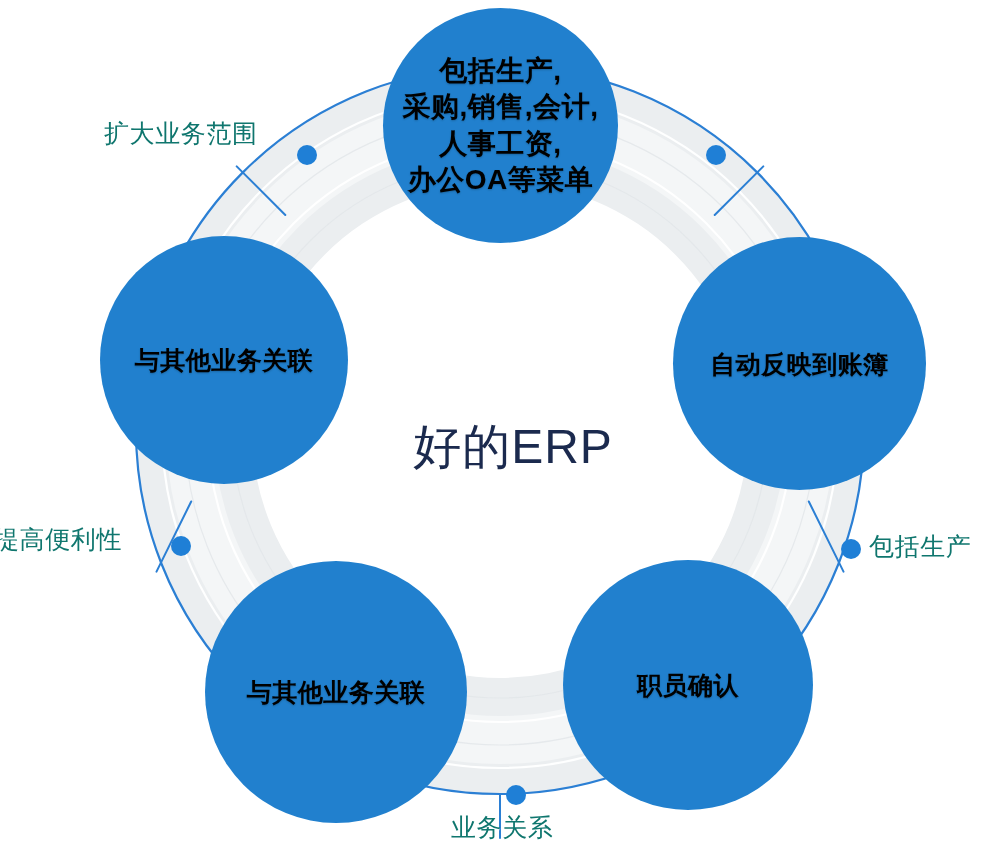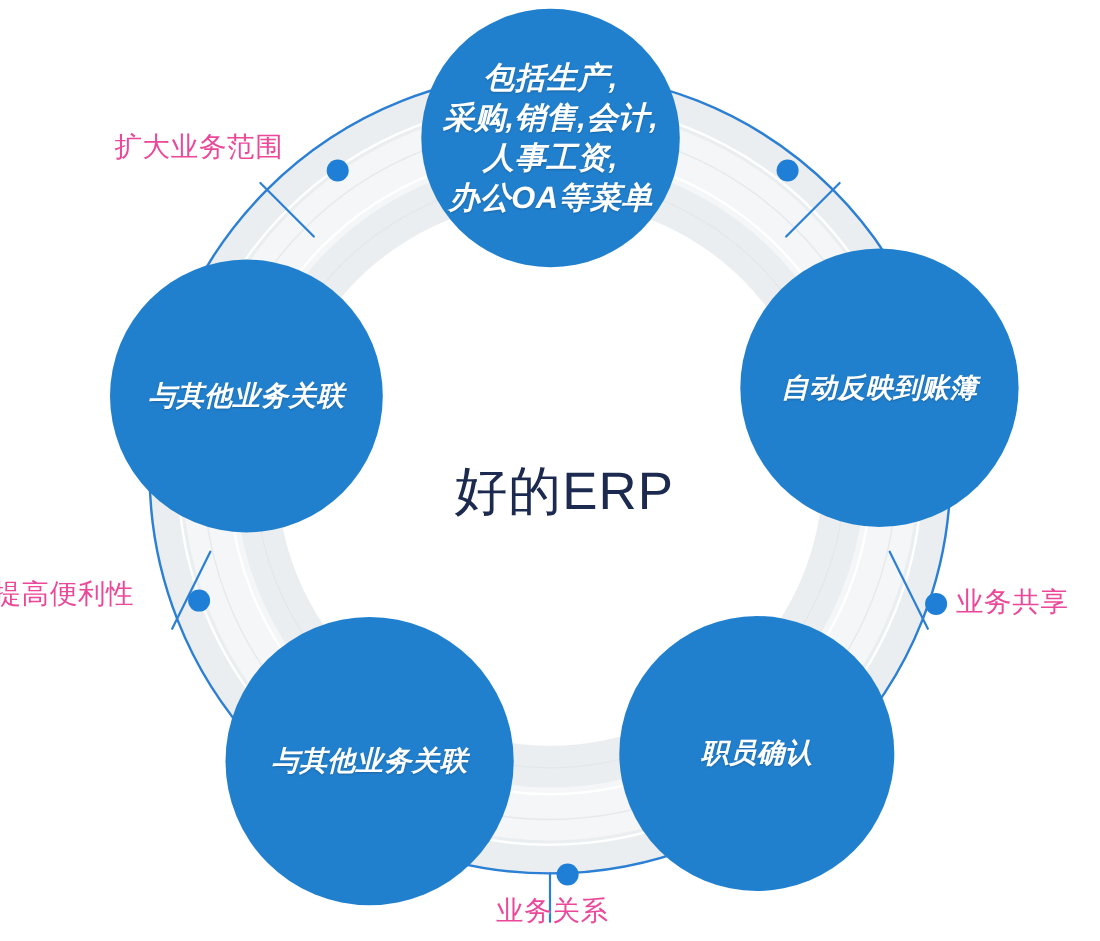--- a/index.html
+++ b/index.html
@@ -33,37 +33,36 @@
     position: absolute;
     border-radius: 50%;
     background: #2180ce;
     display: flex;
     align-items: center;
     justify-content: center;
     text-align: center;
     box-sizing: border-box;
   }
   .node-label {
-    color: #ffffff;
+    color: #000000;
     font-weight: 600;
     line-height: 1.28;
     letter-spacing: 0.5px;
     text-shadow: 0 1px 2px rgba(0,0,0,0.22);
     white-space: pre-line;
     padding: 0 6px;
-    font-style: italic;
   }
   
   #node-top {
     left: 383px; top: 8px; width: 235px; height: 235px;
   }
   #node-top .node-label { font-size: 28px; line-height: 1.30; }
 
   #node-right {
-    left: 673px; top: 226px; width: 253px; height: 253px;
+    left: 673px; top: 237px; width: 253px; height: 253px;
   }
   #node-right .node-label { font-size: 25px; }
 
   #node-left {
     left: 100px; top: 236px; width: 248px; height: 248px;
   }
   #node-left .node-label { font-size: 25px; }
 
   #node-bottom-left {
     left: 205px; top: 561px; width: 262px; height: 262px;
@@ -71,21 +70,21 @@
   #node-bottom-left .node-label { font-size: 25px; }
 
   #node-bottom-right {
     left: 563px; top: 560px; width: 250px; height: 250px;
   }
   #node-bottom-right .node-label { font-size: 25px; }
 
   
   .outer-label {
     position: absolute;
-    color: #ec4899;
+    color: #0f766e;
     font-size: 25px;
     font-weight: 500;
     white-space: nowrap;
     letter-spacing: 0.6px;
     text-shadow: 0 1px 1px rgba(255,255,255,0.8);
   }
   #label-expand        { left: 104px; top: 117px; }
   #label-entry         { left: 731px; top: 120px; }
   #label-convenience   { left: -6px;  top: 523px; }
   #label-share         { left: 869px; top: 530px; }
@@ -187,17 +186,17 @@
 
   <div class="node-circle" id="node-bottom-left">
     <span class="node-label">与其他业务关联</span>
   </div>
 
   <div class="node-circle" id="node-left">
     <span class="node-label">与其他业务关联</span>
   </div>
 
   <div class="outer-label" id="label-expand">扩大业务范围</div>
-  <div class="outer-label" id="label-share">业务共享</div>
+  <div class="outer-label" id="label-share">包括生产</div>
   <div class="outer-label" id="label-relation">业务关系</div>
   <div class="outer-label" id="label-convenience">提高便利性</div>
 
 </div>
 
 </body></html>

